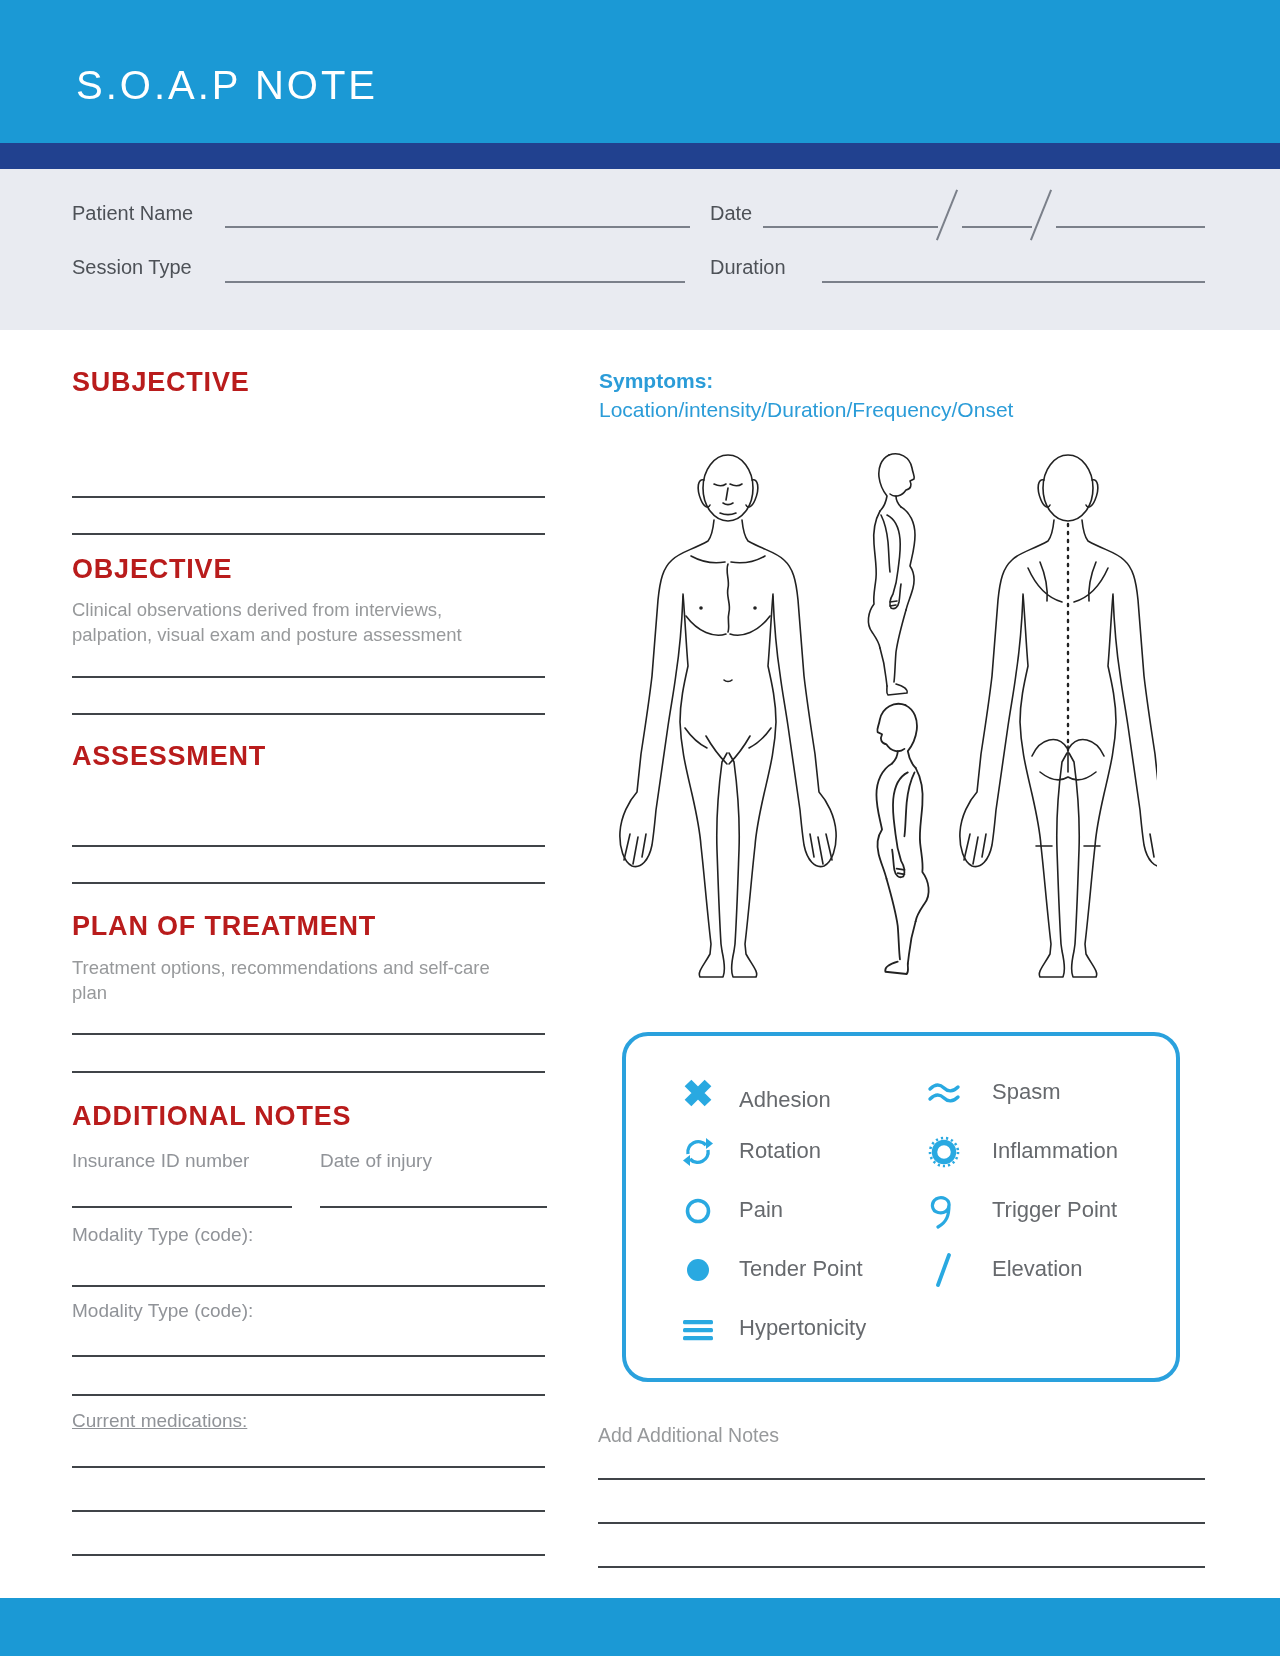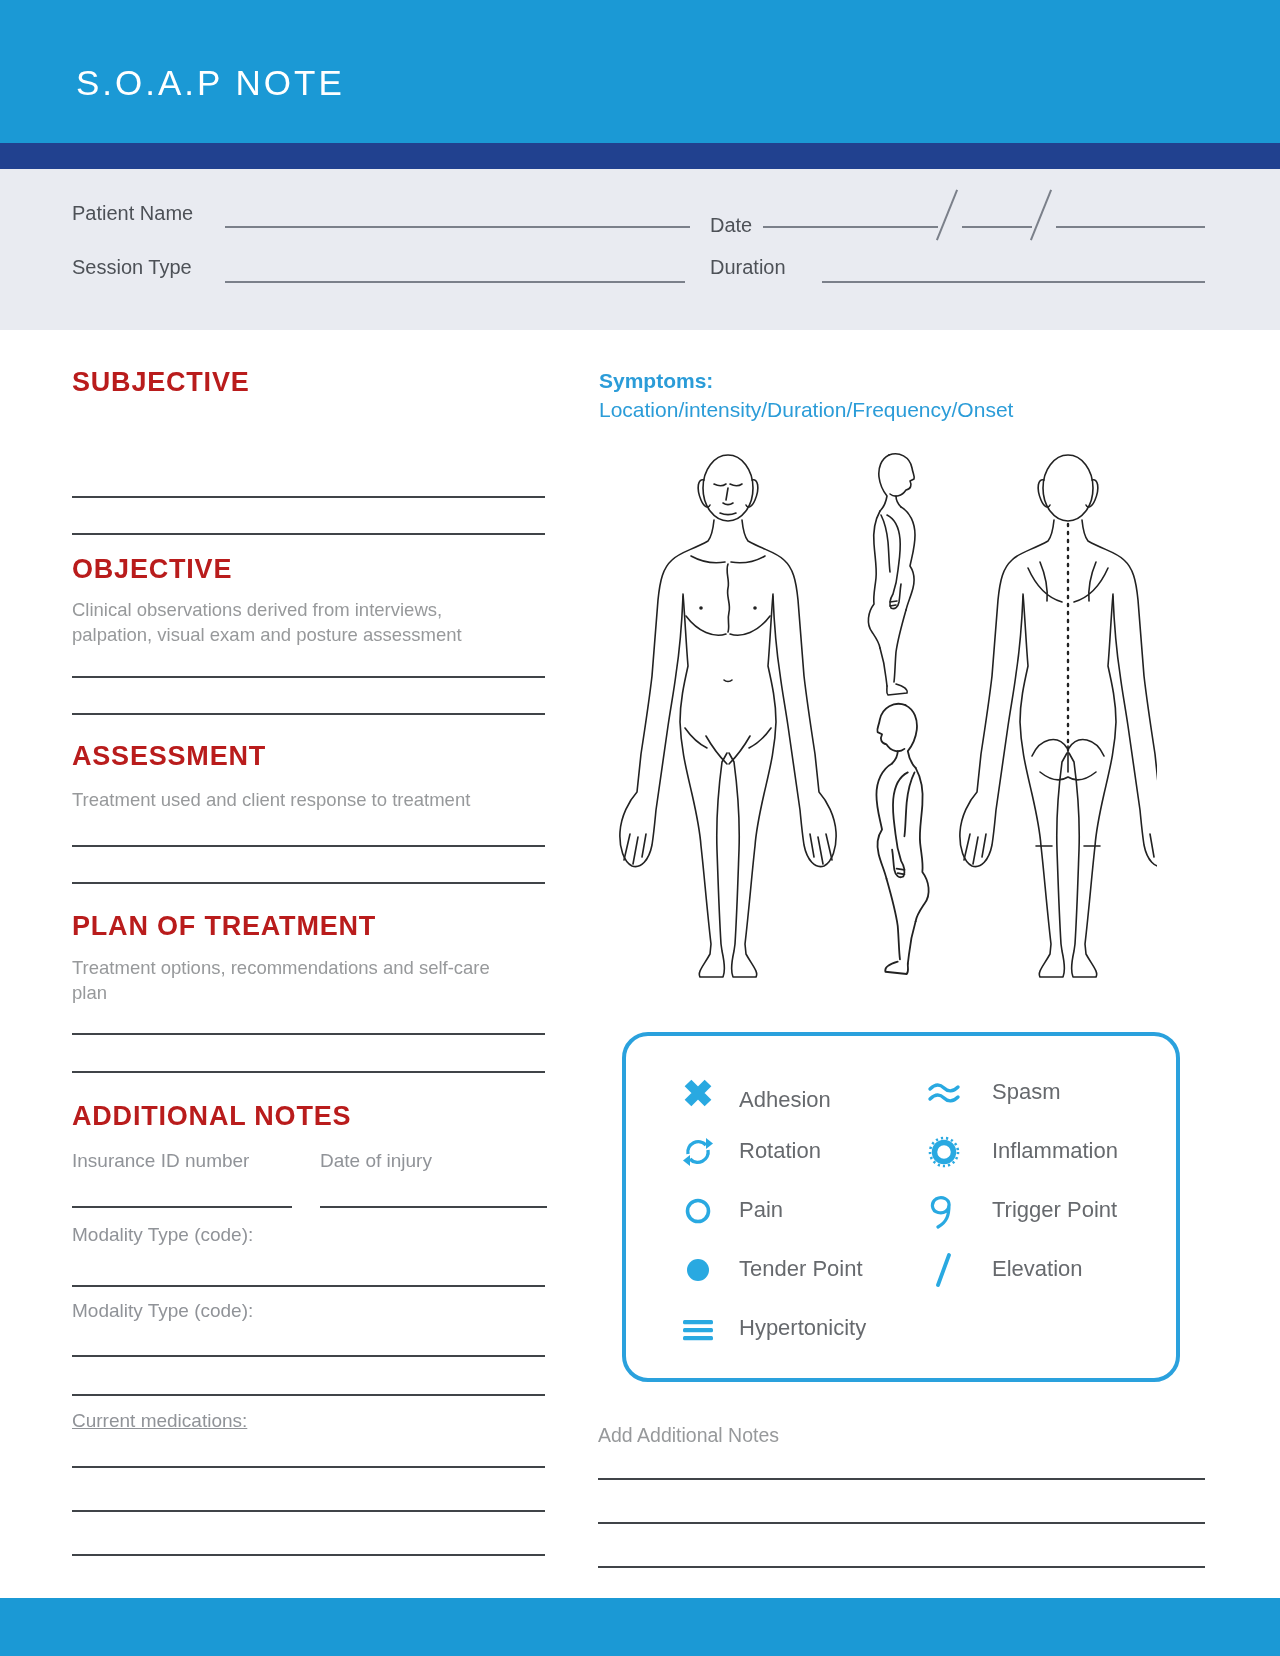--- a/index.html
+++ b/index.html
@@ -1,21 +1,21 @@
 <!DOCTYPE html>
 <html><head>
 <meta charset="utf-8">
 <style>
   html,body{margin:0;padding:0;background:#ffffff;}
   .page{position:relative;width:1280px;height:1656px;background:#ffffff;overflow:hidden;
         font-family:"Liberation Sans",sans-serif;}
   .abs{position:absolute;}
   
   .banner{left:0;top:0;width:1280px;height:143px;background:#1b99d5;}
-  .banner-title{left:76px;top:63px;color:#ffffff;font-size:35px;font-weight:400;letter-spacing:3px;}
+  .banner-title{left:76px;top:63px;color:#ffffff;font-size:40px;font-weight:400;letter-spacing:3px;}
   .navy{left:0;top:143px;width:1280px;height:26px;background:#21418f;}
   .panel{left:0;top:169px;width:1280px;height:161px;background:#e9ebf1;}
   .panel-label{font-size:20px;color:#4d5157;}
   .panel-line{height:2px;background:#7b808a;}
   .slash{width:2px;height:54px;background:#7b808a;transform:rotate(22deg);}
   
   .h2{font-size:27px;font-weight:700;color:#b91c1c;letter-spacing:0.8px;}
   .desc{font-size:18.5px;line-height:25px;color:#97999b;width:435px;}
   .rule{height:2px;background:#404448;width:473px;left:72px;}
   .small-label{font-size:19px;color:#909398;}
@@ -34,42 +34,41 @@
 
 <div class="page">
 
   <div class="abs banner"></div>
   <div class="abs banner-title">S.O.A.P NOTE</div>
   <div class="abs navy"></div>
 
   <div class="abs panel"></div>
   <div class="abs panel-label" style="left:72px;top:202px;">Patient Name</div>
   <div class="abs panel-line" style="left:225px;top:226px;width:465px;"></div>
-  <div class="abs panel-label" style="left:710px;top:202px;margin-top:12px;">Date</div>
+  <div class="abs panel-label" style="left:710px;top:202px;">Date</div>
   <div class="abs panel-line" style="left:763px;top:226px;width:175px;"></div>
   <div class="abs slash" style="left:946px;top:188px;"></div>
   <div class="abs panel-line" style="left:962px;top:226px;width:70px;"></div>
   <div class="abs slash" style="left:1040px;top:188px;"></div>
   <div class="abs panel-line" style="left:1056px;top:226px;width:149px;"></div>
   <div class="abs panel-label" style="left:72px;top:256px;">Session Type</div>
   <div class="abs panel-line" style="left:225px;top:281px;width:460px;"></div>
   <div class="abs panel-label" style="left:710px;top:256px;">Duration</div>
   <div class="abs panel-line" style="left:822px;top:281px;width:383px;"></div>
 
   <div class="abs h2" style="left:72px;top:367px;">SUBJECTIVE</div>
   <div class="abs rule" style="top:496px;"></div>
   <div class="abs rule" style="top:533px;"></div>
 
   <div class="abs h2" style="left:72px;top:554px;">OBJECTIVE</div>
   <div class="abs desc" style="left:72px;top:597px;">Clinical observations derived from interviews, palpation, visual exam and posture assessment</div>
   <div class="abs rule" style="top:676px;"></div>
   <div class="abs rule" style="top:713px;"></div>
 
   <div class="abs h2" style="left:72px;top:741px;">ASSESSMENT</div>
-  <div class="abs desc" style="left:72px;top:787px;">Treatment used and client response to treatment</div>
   <div class="abs rule" style="top:845px;"></div>
   <div class="abs rule" style="top:882px;"></div>
 
   <div class="abs h2" style="left:72px;top:911px;">PLAN OF TREATMENT</div>
   <div class="abs desc" style="left:72px;top:955px;">Treatment options, recommendations and self-care plan</div>
   <div class="abs rule" style="top:1033px;"></div>
   <div class="abs rule" style="top:1071px;"></div>
 
   <div class="abs h2" style="left:72px;top:1101px;">ADDITIONAL NOTES</div>
   <div class="abs small-label" style="left:72px;top:1150px;">Insurance ID number</div>

